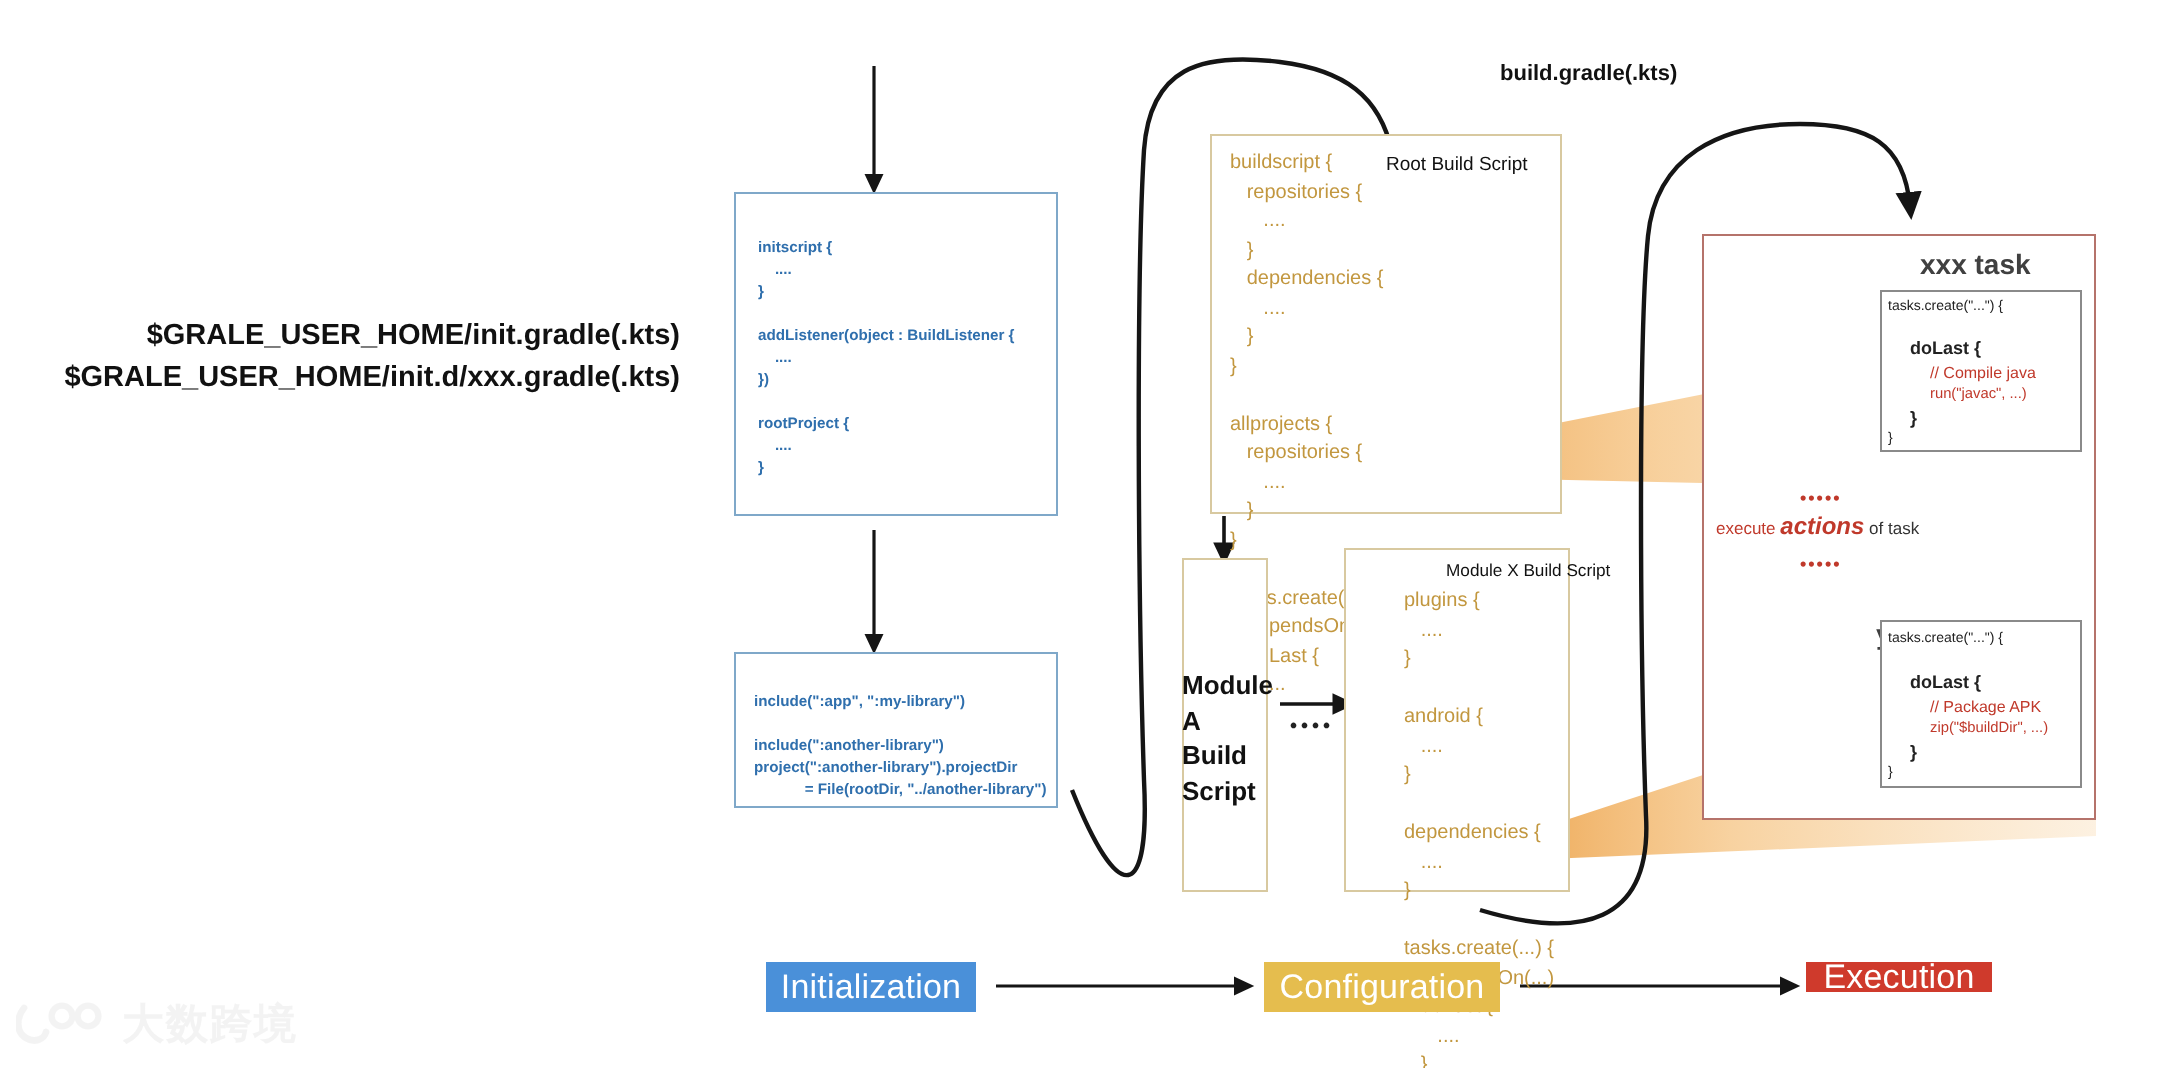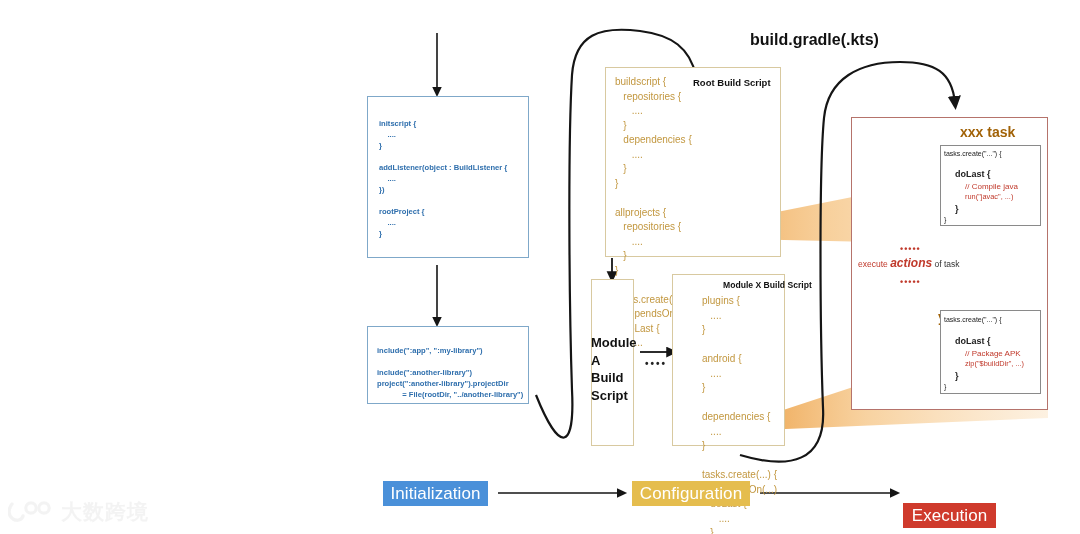--- a/index.html
+++ b/index.html
@@ -33,22 +33,22 @@
   .code-tan{color:#c2973f;font-size:10px;}
   .code-dark{color:#222;font-size:7px;}
   .code-red{color:#c0392b;font-size:8px;}
 
   
   .h-title{position:absolute;font-weight:bold;color:#111;}
   .lbl-left{
     position:absolute;text-align:right;font-weight:bold;
     color:#111;font-size:14.5px;line-height:1.45;white-space:pre;
   }
-  .box-title{position:absolute;font-weight:bold;color:#111;font-size:9.5px;white-space:nowrap;}
-  .task-title{position:absolute;font-weight:bold;color:#a16207;font-size:14px;white-space:nowrap;}
+  .box-title{position:absolute;font-weight:normal;color:#111;font-size:9.5px;white-space:nowrap;}
+  .task-title{position:absolute;font-weight:bold;color:#404040;font-size:14px;white-space:nowrap;}
   .mod-a-title{
     position:absolute;font-weight:bold;color:#111;font-size:13px;
     text-align:left;line-height:1.35;white-space:pre-line;
   }
 
   
   .chip{
     position:absolute;box-sizing:border-box;
     color:#fff;font-size:17px;
     display:flex;align-items:center;justify-content:center;
@@ -121,22 +121,24 @@
     <path d="M740,455 C790,470 826,462 823,408 C820,330 819,170 824,118
              C828,78 860,62 900,62 C935,62 952,72 955,103" fill="none" stroke="#151515" stroke-width="2.2" marker-end="url(#ah)"></path>
 
     <line x1="940" y1="218" x2="905" y2="243" stroke="#151515" stroke-width="1.5" marker-end="url(#ah)"></line>
     <line x1="915" y1="303" x2="947" y2="333" stroke="#151515" stroke-width="1.5" marker-end="url(#ah)"></line>
 
     <line x1="498" y1="493" x2="622" y2="493" stroke="#151515" stroke-width="1.6" marker-end="url(#ah)"></line>
     <line x1="760" y1="493" x2="895" y2="493" stroke="#151515" stroke-width="1.6" marker-end="url(#ah)"></line>
   </svg>
 
-  <div class="h-title" style="left:750px;top:31px;font-size:16px;text-align:right;">build.gradle(.kts)</div>
-
+  <div class="h-title" style="left:750px;top:31px;font-size:11px;text-align:right;">build.gradle(.kts)</div>
+
+  <div class="lbl-left" style="left:10px;top:158px;width:330px;">$GRALE_USER_HOME/init.gradle(.kts)
+$GRALE_USER_HOME/init.d/xxx.gradle(.kts)</div>
 
 
   <div class="box box-blue" style="left:367px;top:96px;width:162px;height:162px;"></div>
   <div class="code code-blue" style="left:379px;top:118px;">initscript {
     ....
 }
 
 addListener(object : BuildListener {
     ....
 })
@@ -229,21 +231,21 @@
   <div class="box box-inner" style="left:940px;top:310px;width:101px;height:84px;"></div>
   <div class="code code-dark" style="left:944px;top:315px;">tasks.create("...") {</div>
   <div class="code code-dark" style="left:955px;top:335px;font-size:9px;font-weight:bold;">doLast {</div>
   <div class="code code-red" style="left:965px;top:348px;text-align:center;">// Package APK</div>
   <div class="code code-red" style="left:965px;top:359px;font-size:7.4px;">zip("$buildDir", ...)</div>
   <div class="code code-dark" style="left:955px;top:370px;font-size:9px;font-weight:bold;">}</div>
   <div class="code code-dark" style="left:944px;top:382px;">}</div>
 
   <div class="chip chip-init" style="left:383px;top:481px;width:105px;height:25px;">Initialization</div>
   <div class="chip chip-conf" style="left:632px;top:481px;width:118px;height:25px;">Configuration</div>
-  <div class="chip chip-exec" style="left:903px;top:481px;width:93px;height:25px;margin-top:22px;">Execution</div>
+  <div class="chip chip-exec" style="left:903px;top:481px;width:93px;height:15px;">Execution</div>
 
   <div id="wm">
     <svg width="46" height="24" viewBox="0 0 46 24">
       <path d="M4,4 C0,9 0,16 5,19 C9,21.5 14,20 15,16" fill="none" stroke="#e9e9e9" stroke-width="3.4" stroke-linecap="round"></path>
       <circle cx="23" cy="8" r="5.2" fill="none" stroke="#e9e9e9" stroke-width="3.2"></circle>
       <circle cx="36" cy="8" r="5.2" fill="none" stroke="#e9e9e9" stroke-width="3.2"></circle>
     </svg>
     <span class="wm-text">大数跨境</span>
   </div>
 

